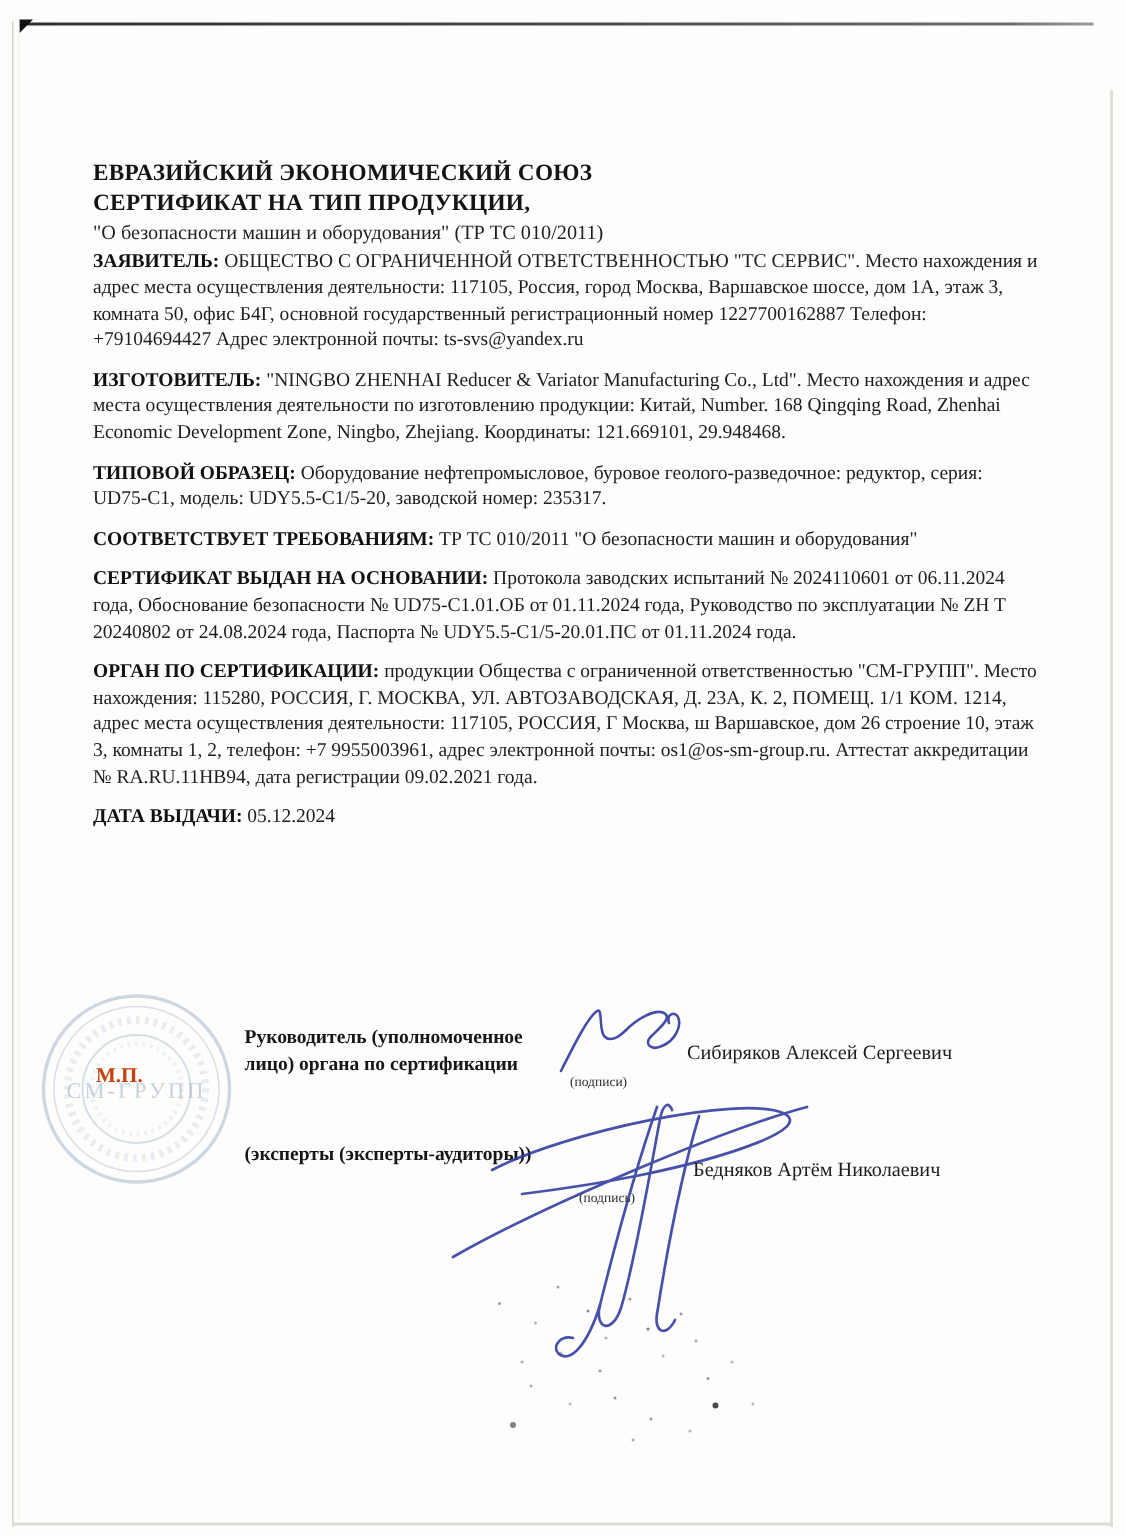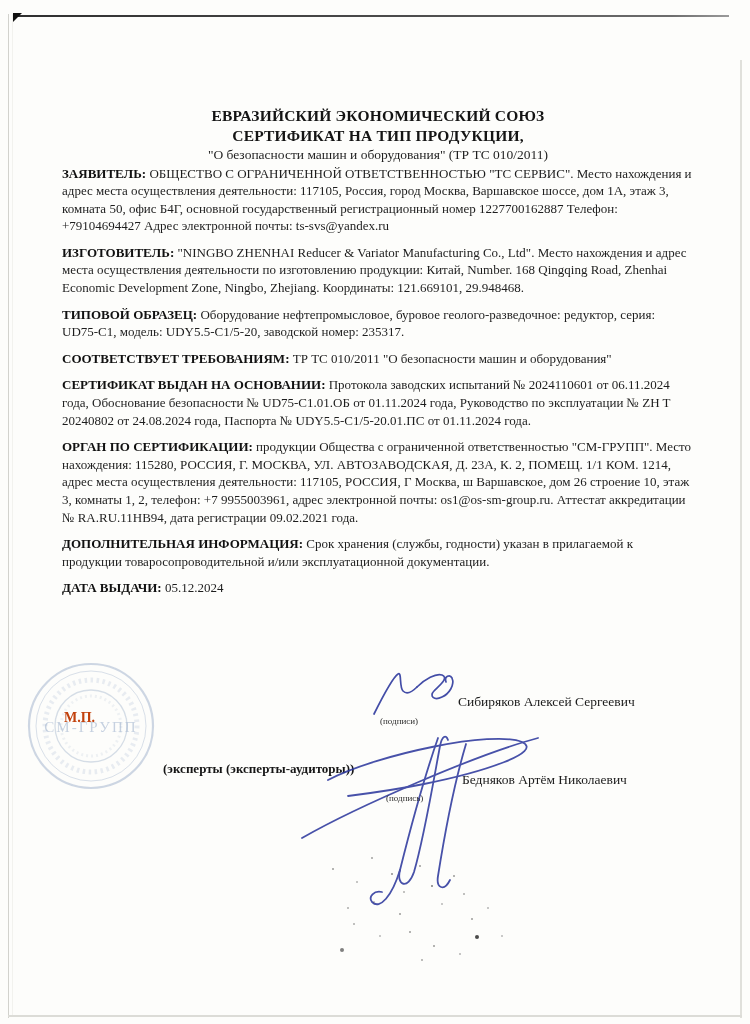--- a/index.html
+++ b/index.html
@@ -16,21 +16,21 @@
     background:linear-gradient(to right,#2f2f2f,#4c4c4c 55%,#6d6d6d 92%,#9a9a9a);}
   .scan-corner{position:absolute;left:13px;top:13px;width:0;height:0;
     border-top:9px solid #101010;border-right:9px solid transparent;}
   .scan-left{position:absolute;left:8px;top:14px;bottom:6px;width:1px;background:#d2d2cd;}
   .scan-left2{position:absolute;left:12px;top:14px;bottom:8px;width:1px;background:#ececE8;opacity:.7;}
   .scan-right{position:absolute;right:8px;top:60px;bottom:6px;width:2px;background:#e0e0db;}
   .scan-bottom{position:absolute;left:8px;right:8px;top:1015px;height:2px;background:#dcdcd7;}
 
   .content{position:absolute;left:62px;right:56px;top:106px;}
 
-  .hdr{text-align:center;}
+  .hdr{text-align:left;}
   .hdr .h-bold{font-weight:bold;font-size:15.5px;line-height:20px;letter-spacing:.2px;color:#141414;}
   .hdr .h-reg{font-size:13.5px;line-height:18.5px;color:#1f1f1f;}
   .hdr .h-num{font-weight:bold;font-size:15px;margin-top:9px;margin-bottom:14px;color:#141414;}
 
   .para{margin:0 0 9px 0;font-size:13px;line-height:17.6px;text-align:left;color:#1d1d1d;}
   .para .lbl{font-weight:bold;color:#111;}
   .para .lbl::after{content:"\00a0";}
 
   .sig-area{position:absolute;left:0;top:652px;width:750px;height:300px;}
   .stamp{position:absolute;left:18px;top:4px;width:150px;height:150px;}
@@ -95,40 +95,41 @@
     <p class="para">
       <span class="lbl">СООТВЕТСТВУЕТ ТРЕБОВАНИЯМ:</span><span>ТР ТС 010/2011 "О безопасности машин и оборудования"</span>
     </p>
     <p class="para">
       <span class="lbl">СЕРТИФИКАТ ВЫДАН НА ОСНОВАНИИ:</span><span>Протокола заводских испытаний № 2024110601 от 06.11.2024 года, Обоснование безопасности № UD75-C1.01.ОБ от 01.11.2024 года, Руководство по эксплуатации № ZH T 20240802 от 24.08.2024 года, Паспорта № UDY5.5-C1/5-20.01.ПС от 01.11.2024 года.</span>
     </p>
     <p class="para">
       <span class="lbl">ОРГАН ПО СЕРТИФИКАЦИИ:</span><span>продукции Общества с ограниченной ответственностью "СМ-ГРУПП". Место нахождения: 115280, РОССИЯ, Г. МОСКВА, УЛ. АВТОЗАВОДСКАЯ, Д. 23А, К. 2, ПОМЕЩ. 1/1 КОМ. 1214, адрес места осуществления деятельности: 117105, РОССИЯ, Г Москва, ш Варшавское, дом 26 строение 10, этаж 3, комнаты 1, 2, телефон: +7 9955003961, адрес электронной почты: os1@os-sm-group.ru. Аттестат аккредитации № RA.RU.11HB94, дата регистрации 09.02.2021 года.</span>
     </p>
     <p class="para">
-      <span class="lbl">ДОПОЛНИТЕЛЬНАЯ ИНФОРМАЦИЯ:</span><span>Срок хранения (службы, годности) указан в прилагаемой к продукции товаросопроводительной и/или эксплуатационной документации.</span>
-    </p>
-    <p class="para">
       <span class="lbl">ДАТА ВЫДАЧИ:</span><span>05.12.2024</span>
     </p>
   </div>
 
   <div class="sig-area">
 
     <svg class="stamp" viewBox="0 0 150 150">
       <circle cx="73" cy="70" r="62" fill="none" stroke="#b4c2d6" stroke-width="2.2" opacity="0.65"></circle>
       <circle cx="73" cy="70" r="55" fill="none" stroke="#b4c2d6" stroke-width="1" opacity="0.5"></circle>
       <circle cx="73" cy="70" r="36" fill="none" stroke="#b4c2d6" stroke-width="1.3" opacity="0.55"></circle>
       <circle cx="73" cy="70" r="46" fill="none" stroke="#b4c2d6" stroke-width="5" opacity="0.28" stroke-dasharray="2.5 3.5"></circle>
       <circle cx="73" cy="70" r="30" fill="none" stroke="#b4c2d6" stroke-width="3" opacity="0.2" stroke-dasharray="2 3"></circle>
       <text x="73" y="76" text-anchor="middle" font-size="15" letter-spacing="2" fill="#a9bad2" opacity="0.65">СМ-ГРУПП</text>
     </svg>
 
     <div class="mp-label">М.П.</div>
 
+    <div class="role role-1">
+      <div>Руководитель (уполномоченное</div>
+      <div>лицо) органа по сертификации</div>
+    </div>
     <svg class="sig-svg sig-svg-1" viewBox="0 0 96 54">
       <g fill="none" stroke="#2f3a9e" stroke-width="1.7" stroke-linecap="round" opacity="0.9">
         <path d="M4 48 C12 32 22 12 28 8 C32 5 29 21 33 25 C37 29 43 25 47 21"></path>
         <path d="M47 21 C55 13 66 7 72 9 C79 12 70 19 64 25 C59 30 64 35 72 31 C79 28 85 19 82 12 C80 8 74 10 76 16"></path>
       </g>
     </svg>
     <div class="sig-caption cap-1">(подписи)</div>
     <div class="sig-name name-1">Сибиряков Алексей Сергеевич</div>
 
     <div class="role role-2">

